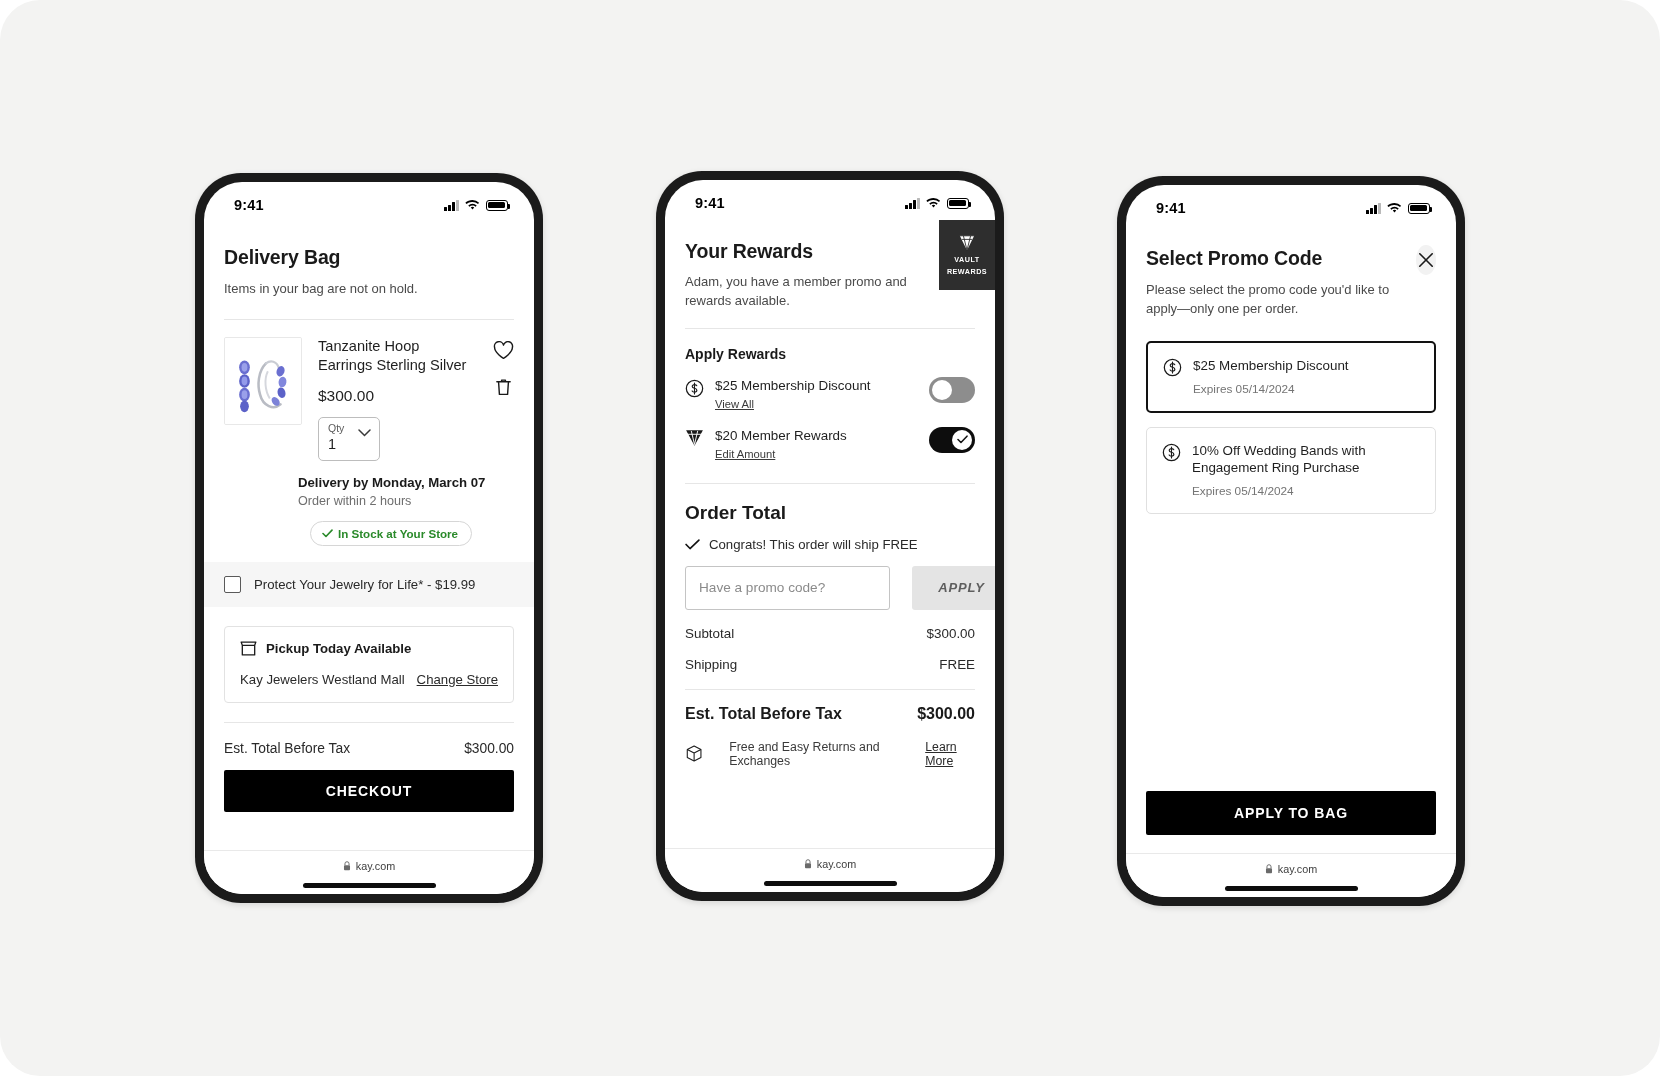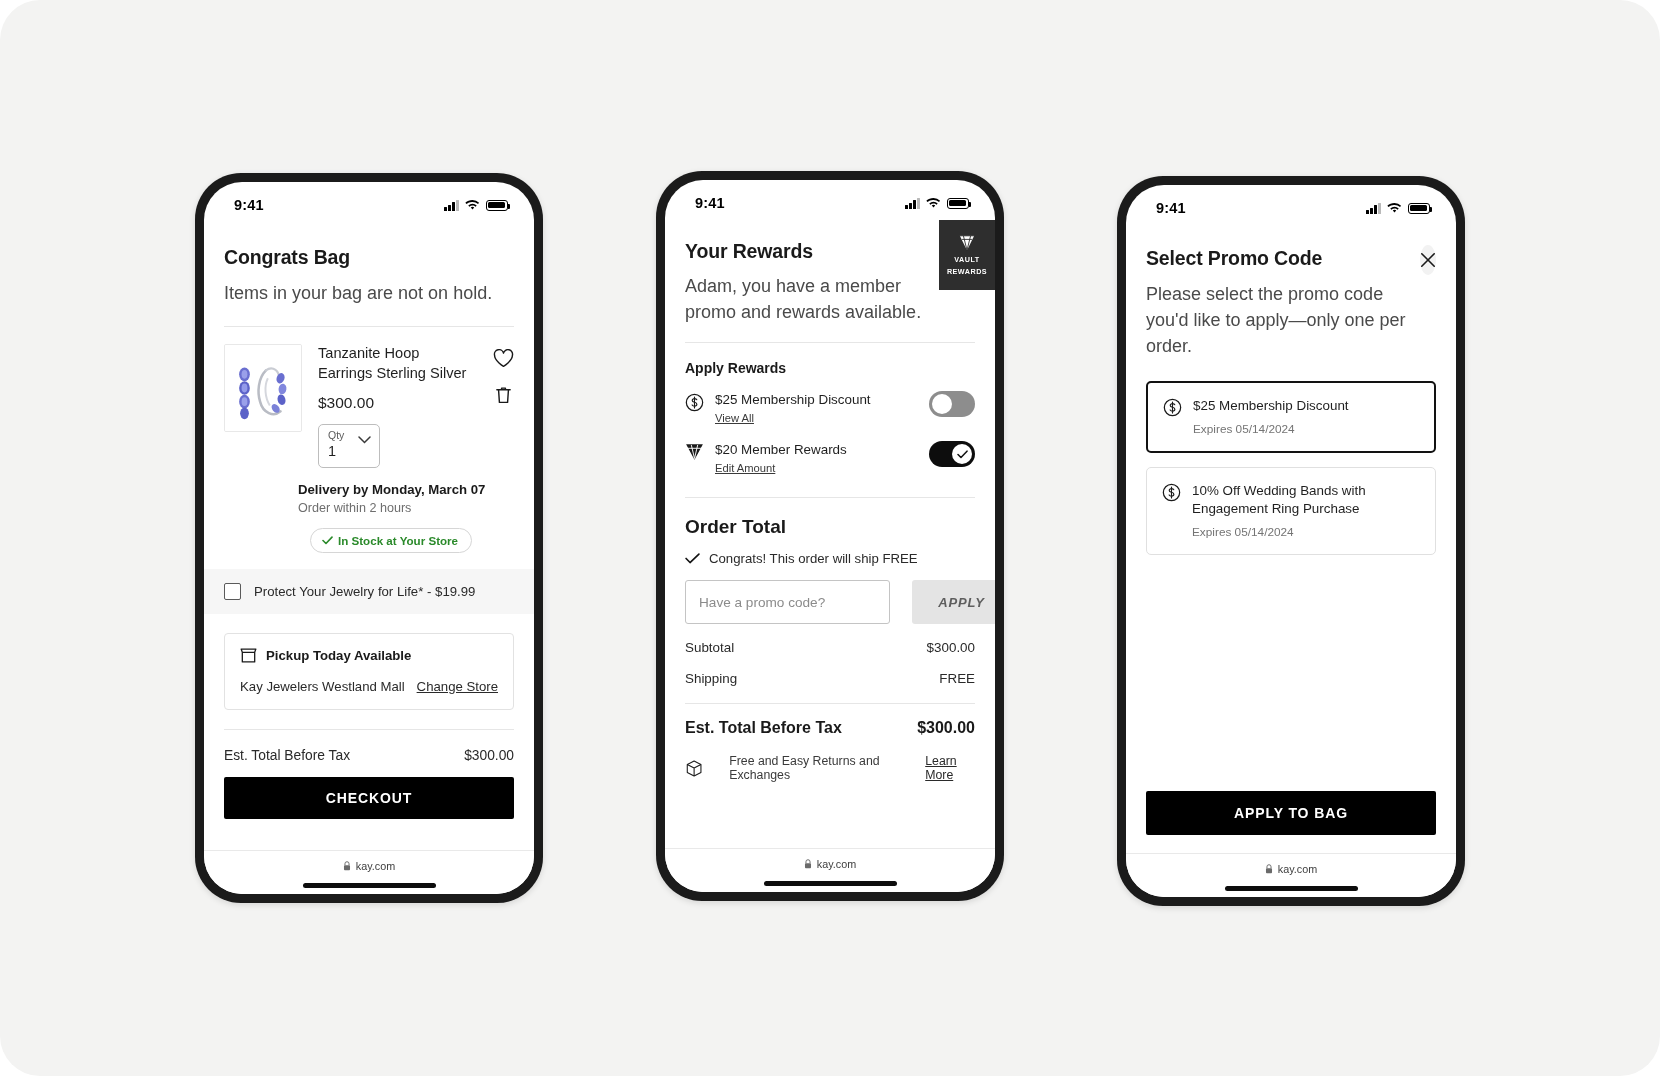--- a/index.html
+++ b/index.html
@@ -62,21 +62,21 @@
   .sb-batt { width: 22px; height: 11px; border: 1.3px solid #000; border-radius: 3px; position: relative; }
   .sb-batt::after { content:""; position:absolute; right:-3.4px; top:3px; width:2px; height:5px; background:#000; border-radius:0 1px 1px 0; }
   .sb-batt i { position:absolute; left:1.3px; top:1.3px; bottom:1.3px; width:17px; background:#000; border-radius:1.5px; display:block; }
 
   
   .body { flex: 1 1 auto; overflow: hidden; position: relative; display:flex; flex-direction:column; }
   .pad { padding: 0 20px; }
   .hr { height: 1px; background: #e6e6e6; }
 
   .h1 { font-size: 19.5px; font-weight: 700; color: #1a1a1a; letter-spacing: -.15px; }
-  .sub { font-size: 18px; color: #4a4a4a; line-height: 1.45; }
+  .sub { font-size: 13px; color: #4a4a4a; line-height: 1.45; }
 
   
   .p1-head { padding: 24px 20px 0; }
   .p1-head .h1 { margin-bottom: 11px; }
   .p1-sep { margin: 20px 20px 0; height:1px; background:#e6e6e6; }
 
   .item { display: flex; padding: 17px 20px 0; gap: 16px; }
   .thumb {
     width: 78px; height: 88px; flex: 0 0 78px;
     border: 1px solid #e8e8e8; border-radius: 2px;
@@ -241,21 +241,21 @@
             </svg>
           <span class="sb-batt">
               <i></i>
             </span>
         </div>
       </div>
 
       <div class="body">
 
         <div class="p1-head">
-          <div class="h1">Congrats Bag</div>
+          <div class="h1">Delivery Bag</div>
           <div class="sub">Items in your bag are not on hold.</div>
         </div>
         <div class="p1-sep"></div>
 
         <div class="item">
           <div class="thumb">
             <svg viewBox="0 0 78 88">
               <rect width="78" height="88" fill="#fff"></rect>
               <g>
                 <ellipse cx="20" cy="30" rx="5.5" ry="7" fill="#6a6fd0"></ellipse>

